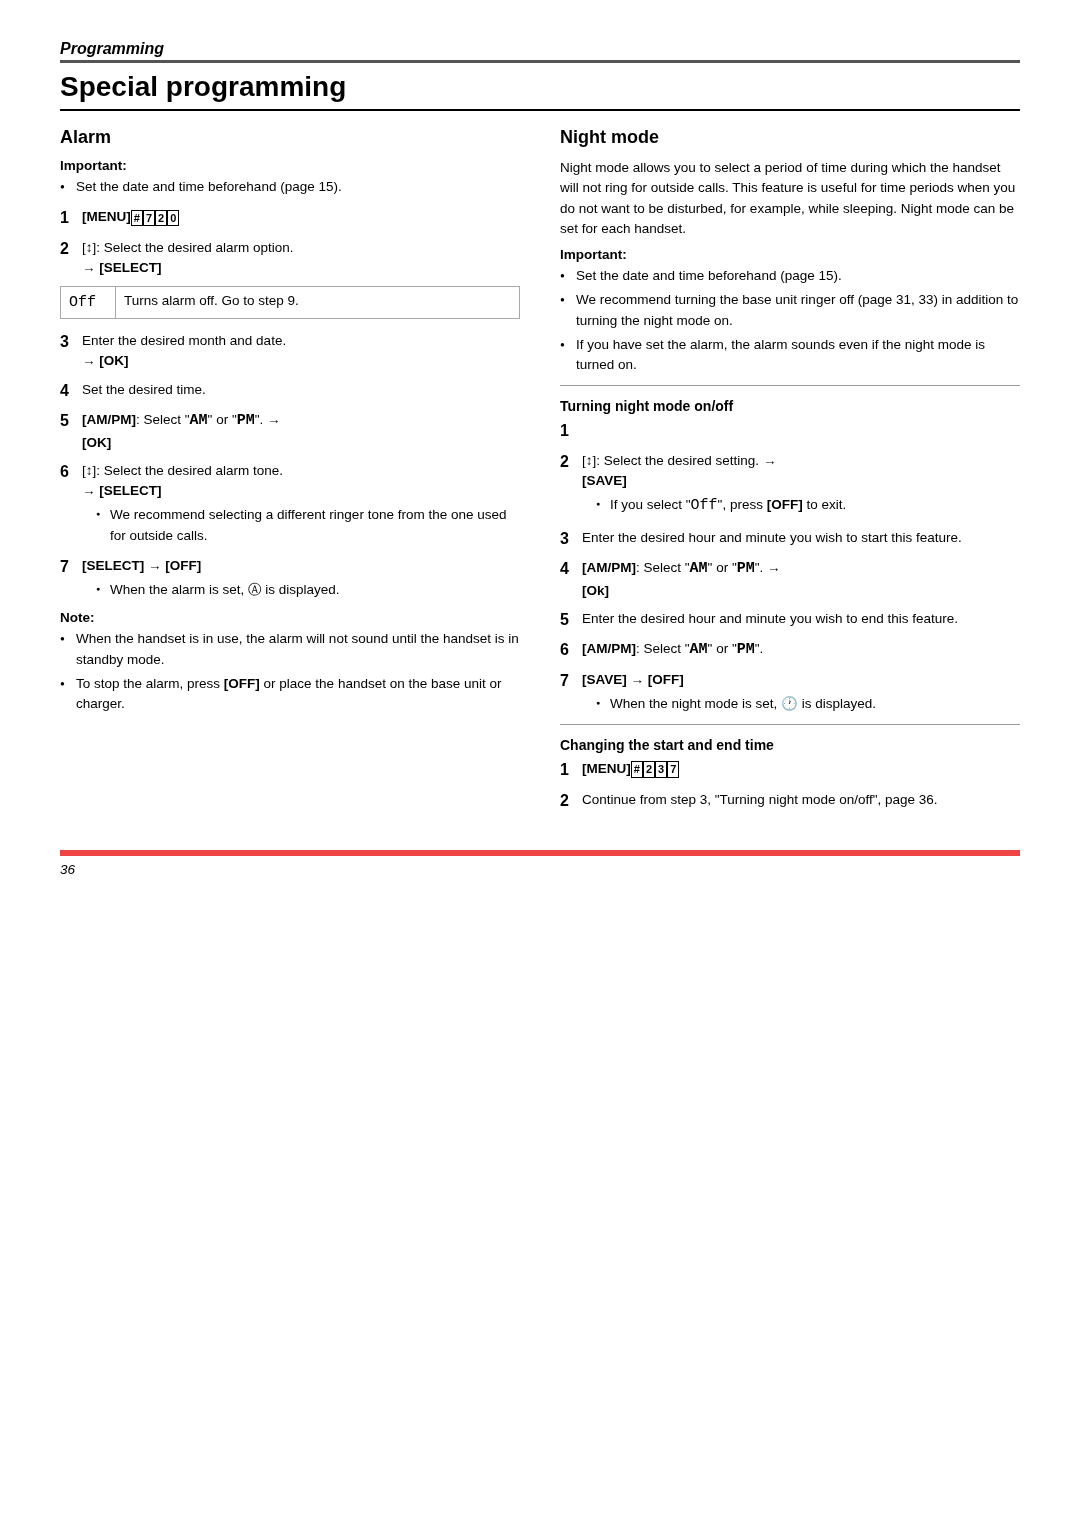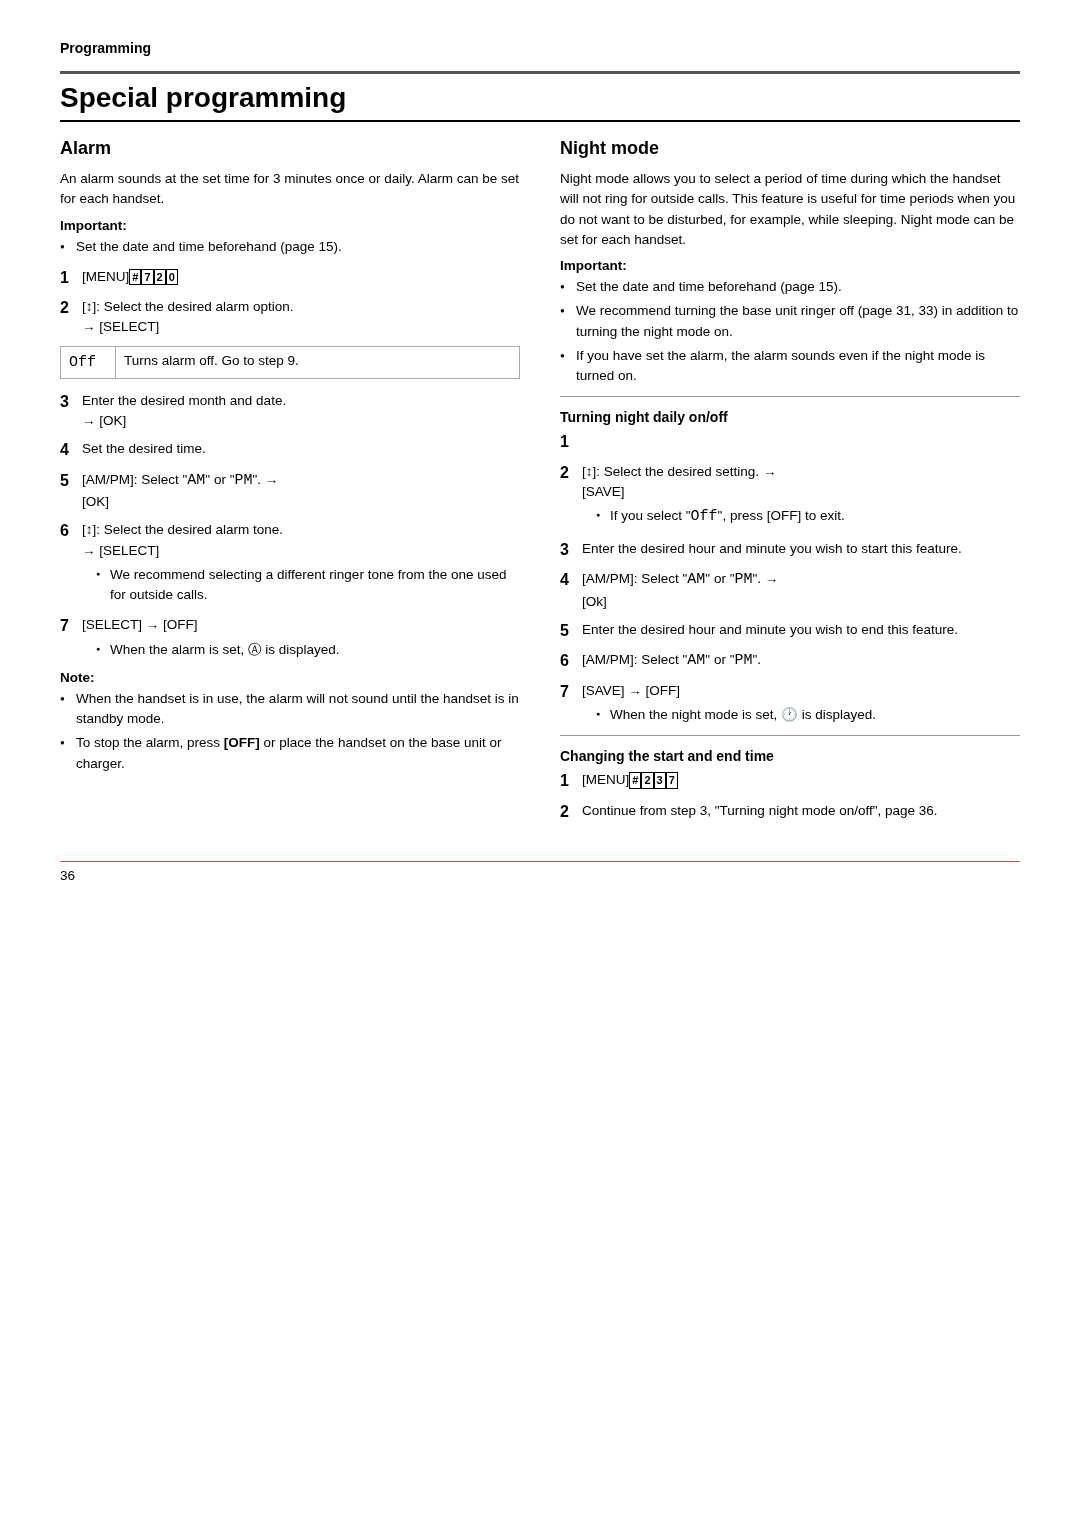--- a/index.html
+++ b/index.html
@@ -6,23 +6,24 @@
     body {
       font-family: Arial, Helvetica, sans-serif;
       font-size: 14px;
       background: #fff;
       color: #000;
       width: 1080px;
       min-height: 1538px;
       padding: 40px 60px;
     }
     .page-header {
-      font-weight: bold;
-      font-size: 14px;
-      margin-bottom: 15px;
+      font-style: italic;
+      font-weight: bold;
+      font-size: 16px;
+      margin-bottom: 2px;
     }
     .header-rule {
       border: none;
       border-top: 3px solid #555;
       margin-bottom: 8px;
     }
     .main-title {
       font-size: 28px;
       font-weight: bold;
       margin-bottom: 6px;
@@ -87,21 +88,21 @@
       font-size: 16px;
       min-width: 22px;
       line-height: 1.4;
     }
     .step-content {
       flex: 1;
       line-height: 1.5;
       font-size: 13.5px;
     }
     .step-content b {
-      font-weight: normal;
+      font-weight: bold;
     }
     .arrow {
       font-weight: normal;
     }
     table.option-table {
       border-collapse: collapse;
       width: 100%;
       margin-bottom: 12px;
       font-size: 13.5px;
     }
@@ -147,23 +148,24 @@
       margin-top: 12px;
       margin-bottom: 6px;
     }
     .sub-section-rule {
       border: none;
       border-top: 1px solid #999;
       margin-bottom: 8px;
     }
     .page-footer {
       margin-top: 30px;
-      border-top: 1px solid #ef4444;
+      border-top: 6px solid #ef4444;
       padding-top: 6px;
       font-size: 13.5px;
+      font-style: italic;
     }
     .mono {
       font-family: "Courier New", monospace;
       font-size: 15px;
     }
     .superscript-box {
       display: inline-block;
       border: 1px solid #000;
       padding: 0 2px;
       font-size: 11px;
@@ -181,21 +183,20 @@
   <hr class="header-rule">
 </div>
 
 <div class="main-title">Special programming</div>
 <hr class="title-rule">
 
 <div class="two-col">
 
   <div class="col-left">
     <div class="section-title">Alarm</div>
-    <p>An alarm sounds at the set time for 3 minutes once or daily. Alarm can be set for each handset.</p>
 
     <div class="important-label">Important:</div>
     <ul class="bullet-list">
       <li>Set the date and time beforehand (page 15).</li>
     </ul>
 
     <div class="step">
       <span class="step-num">1</span>
       <div class="step-content">
         <span>
@@ -275,21 +276,21 @@
     <p>Night mode allows you to select a period of time during which the handset will not ring for outside calls. This feature is useful for time periods when you do not want to be disturbed, for example, while sleeping. Night mode can be set for each handset.</p>
 
     <div class="important-label">Important:</div>
     <ul class="bullet-list">
       <li>Set the date and time beforehand (page 15).</li>
       <li>We recommend turning the base unit ringer off (page 31, 33) in addition to turning the night mode on.</li>
       <li>If you have set the alarm, the alarm sounds even if the night mode is turned on.</li>
     </ul>
 
     <hr class="sub-section-rule">
-    <div class="sub-section-title">Turning night daily on/off</div>
+    <div class="sub-section-title">Turning night mode on/off</div>
 
     <div class="step">
       <span class="step-num">1</span>
     </div>
 
     <div class="step">
       <span class="step-num">2</span>
       <div class="step-content">
         [<b>↕</b>]: Select the desired setting. <span class="arrow">→</span><br>
         <b>[SAVE]</b>

